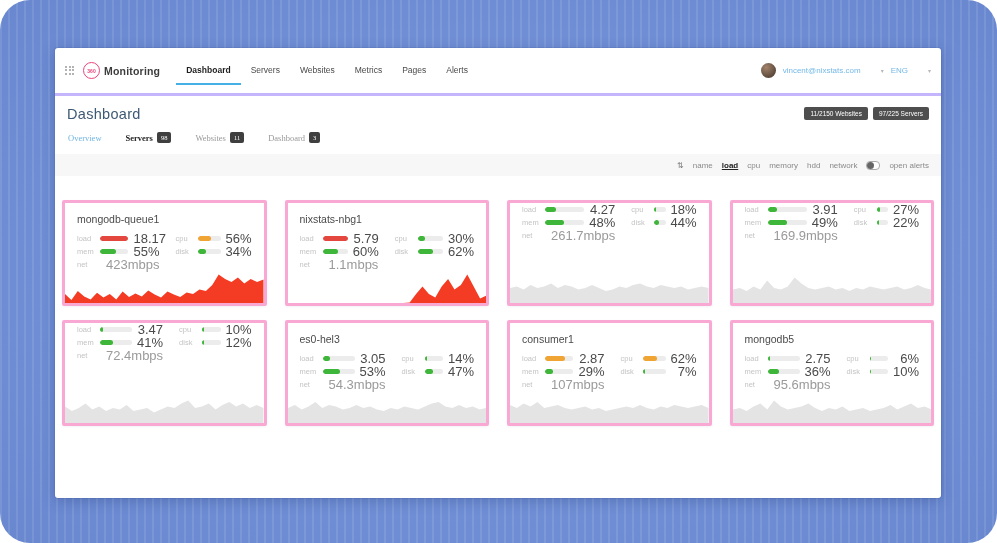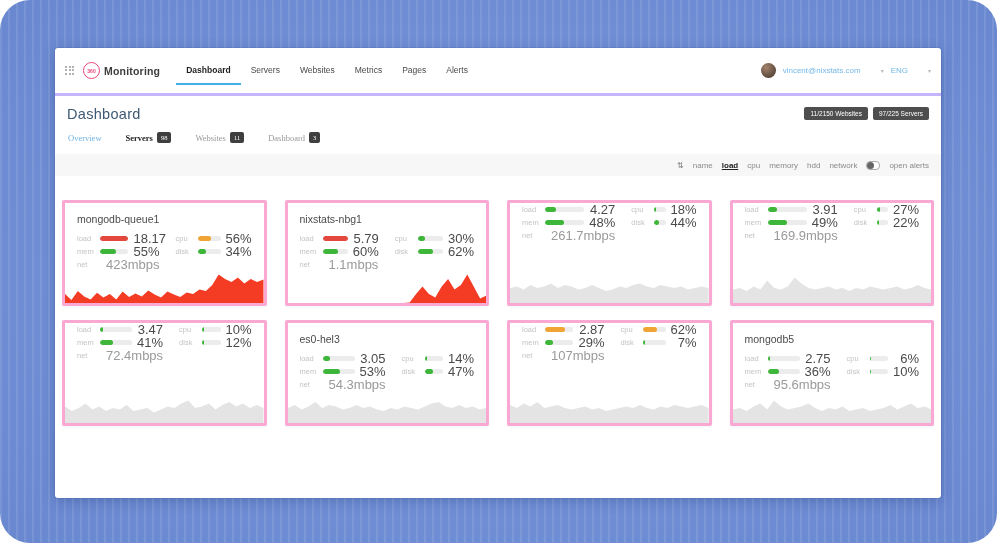--- a/index.html
+++ b/index.html
@@ -423,20 +423,21 @@
   </div>
       </div>
     </div>
     <div class="spark">
           <svg viewBox="0 0 100 30" preserveAspectRatio="none">
     <path d="M0,30 L0.00,15.00 L3.45,12.00 L6.90,16.50 L10.34,13.50 L13.79,9.00 L17.24,15.00 L20.69,12.00 L24.14,13.50 L27.59,16.50 L31.03,15.00 L34.48,12.00 L37.93,15.00 L41.38,13.50 L44.83,16.50 L48.28,18.00 L51.72,15.00 L55.17,16.50 L58.62,13.50 L62.07,15.00 L65.52,16.50 L68.97,13.50 L72.41,10.50 L75.86,9.00 L79.31,13.50 L82.76,15.00 L86.21,12.00 L89.66,15.00 L93.10,13.50 L96.55,16.50 L100.00,15.00 L100,30 Z" fill="#e4e4e4"></path>
           </svg>
         </div>
   </div>
   <div class="card">
+    <div class="card-title">consumer1</div>
     <div class="stats">
       <div class="col">
         <div class="srow">
     <span class="slabel">load</span>
     <span class="sbar">
       <span class="sfill" style="width:70%;background:#f0a433"></span>
     </span>
     <span class="sval">2.87</span>
   </div>
         <div class="srow">

